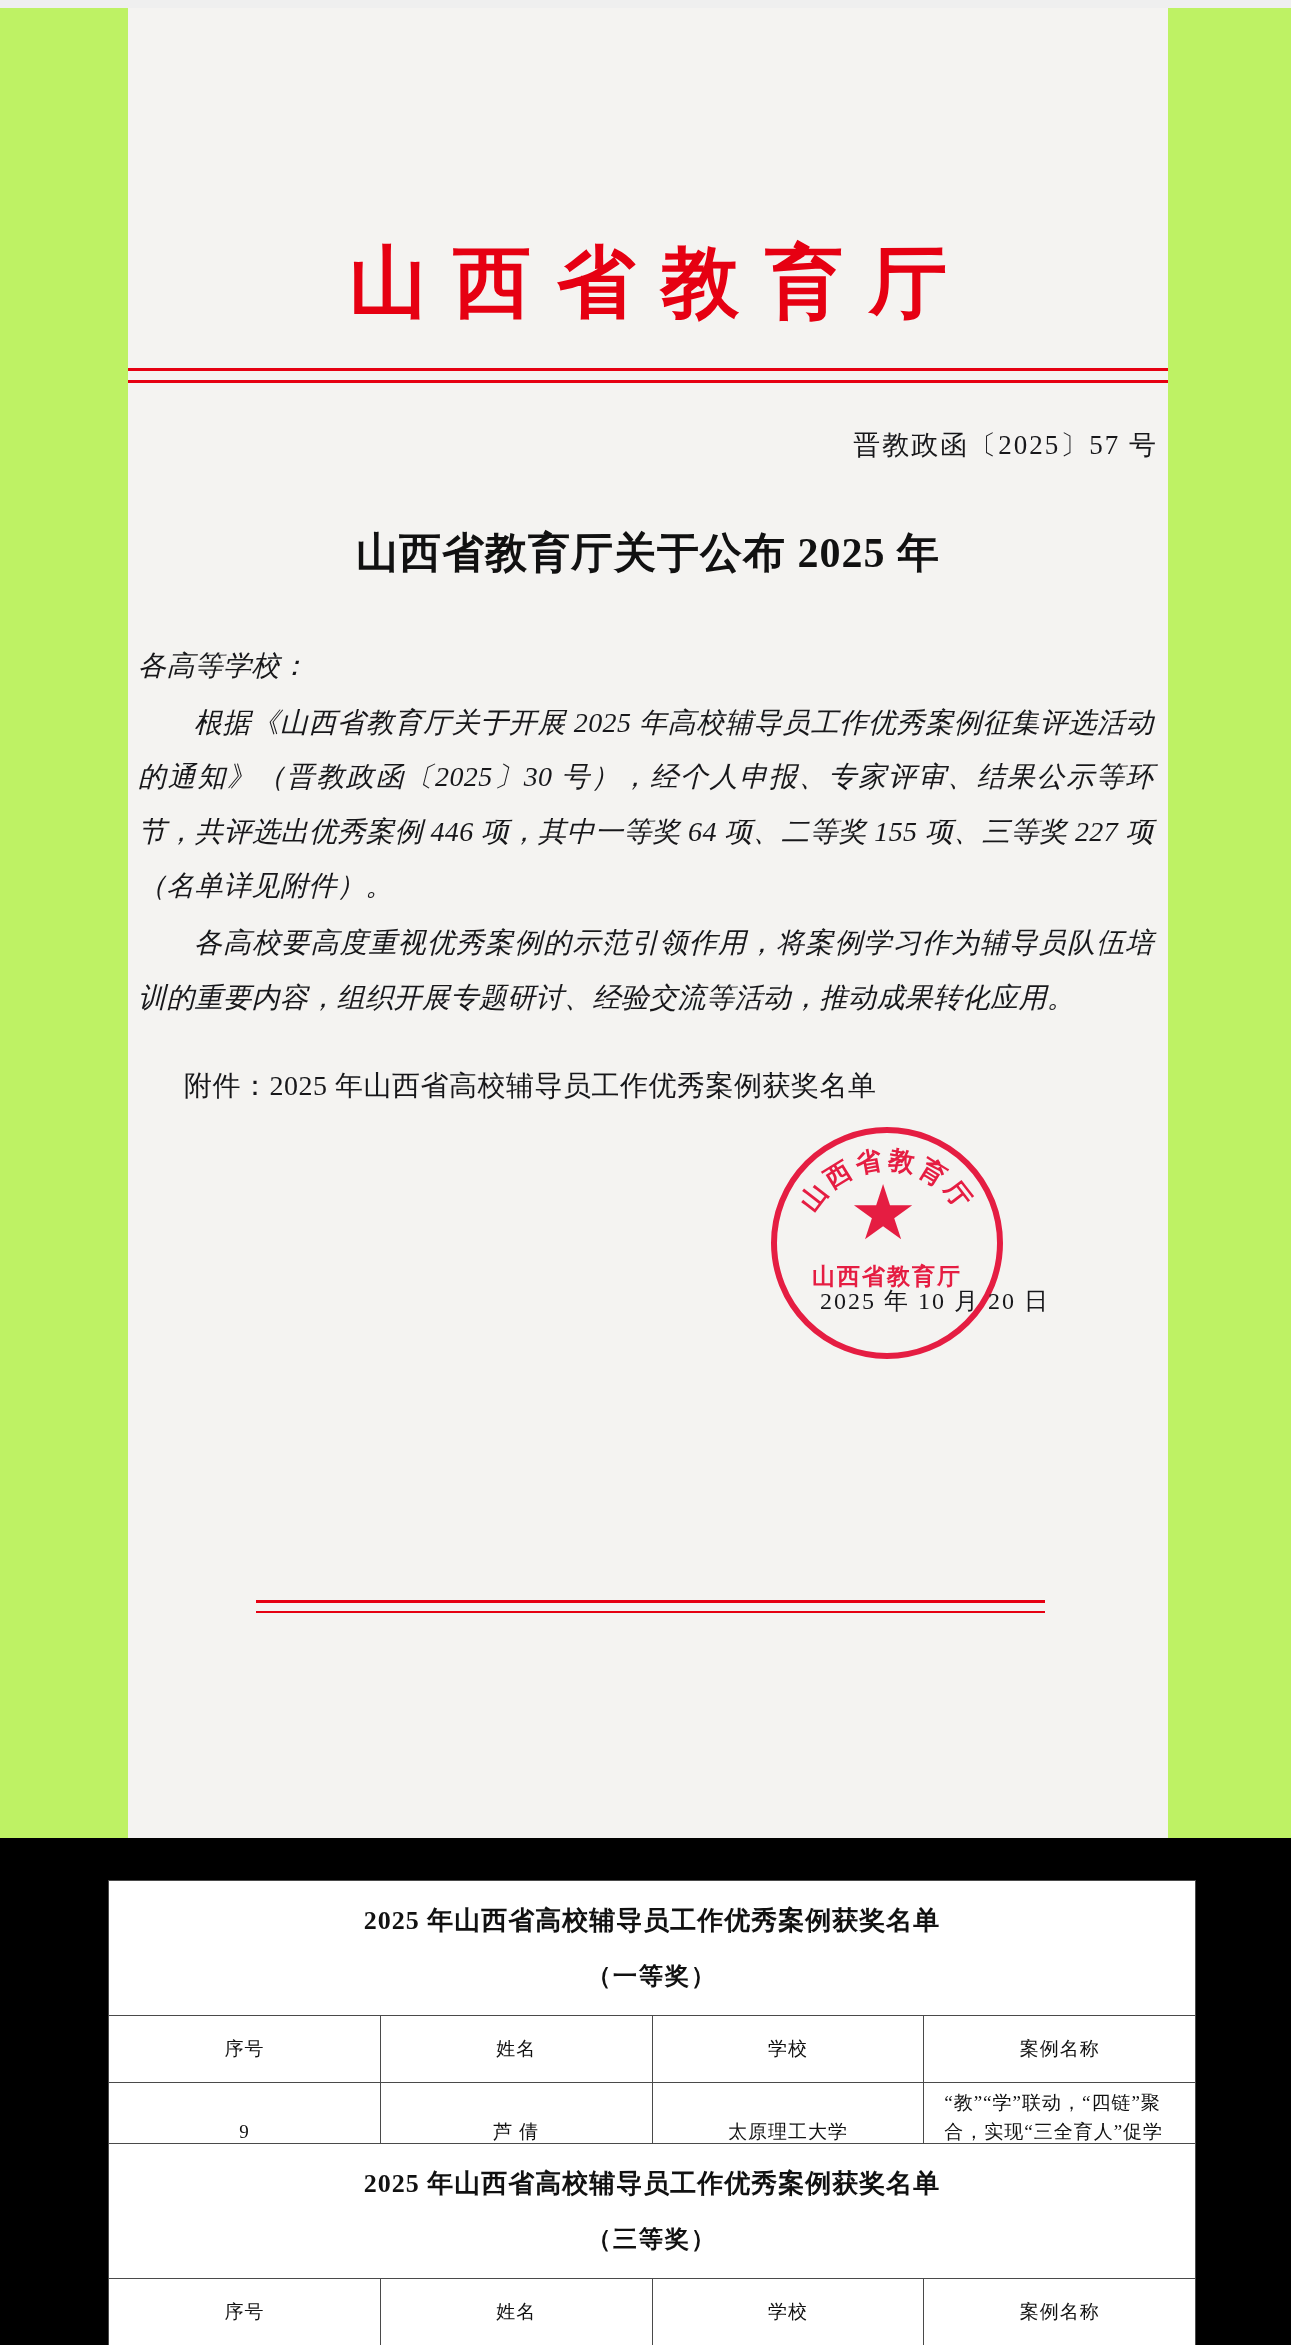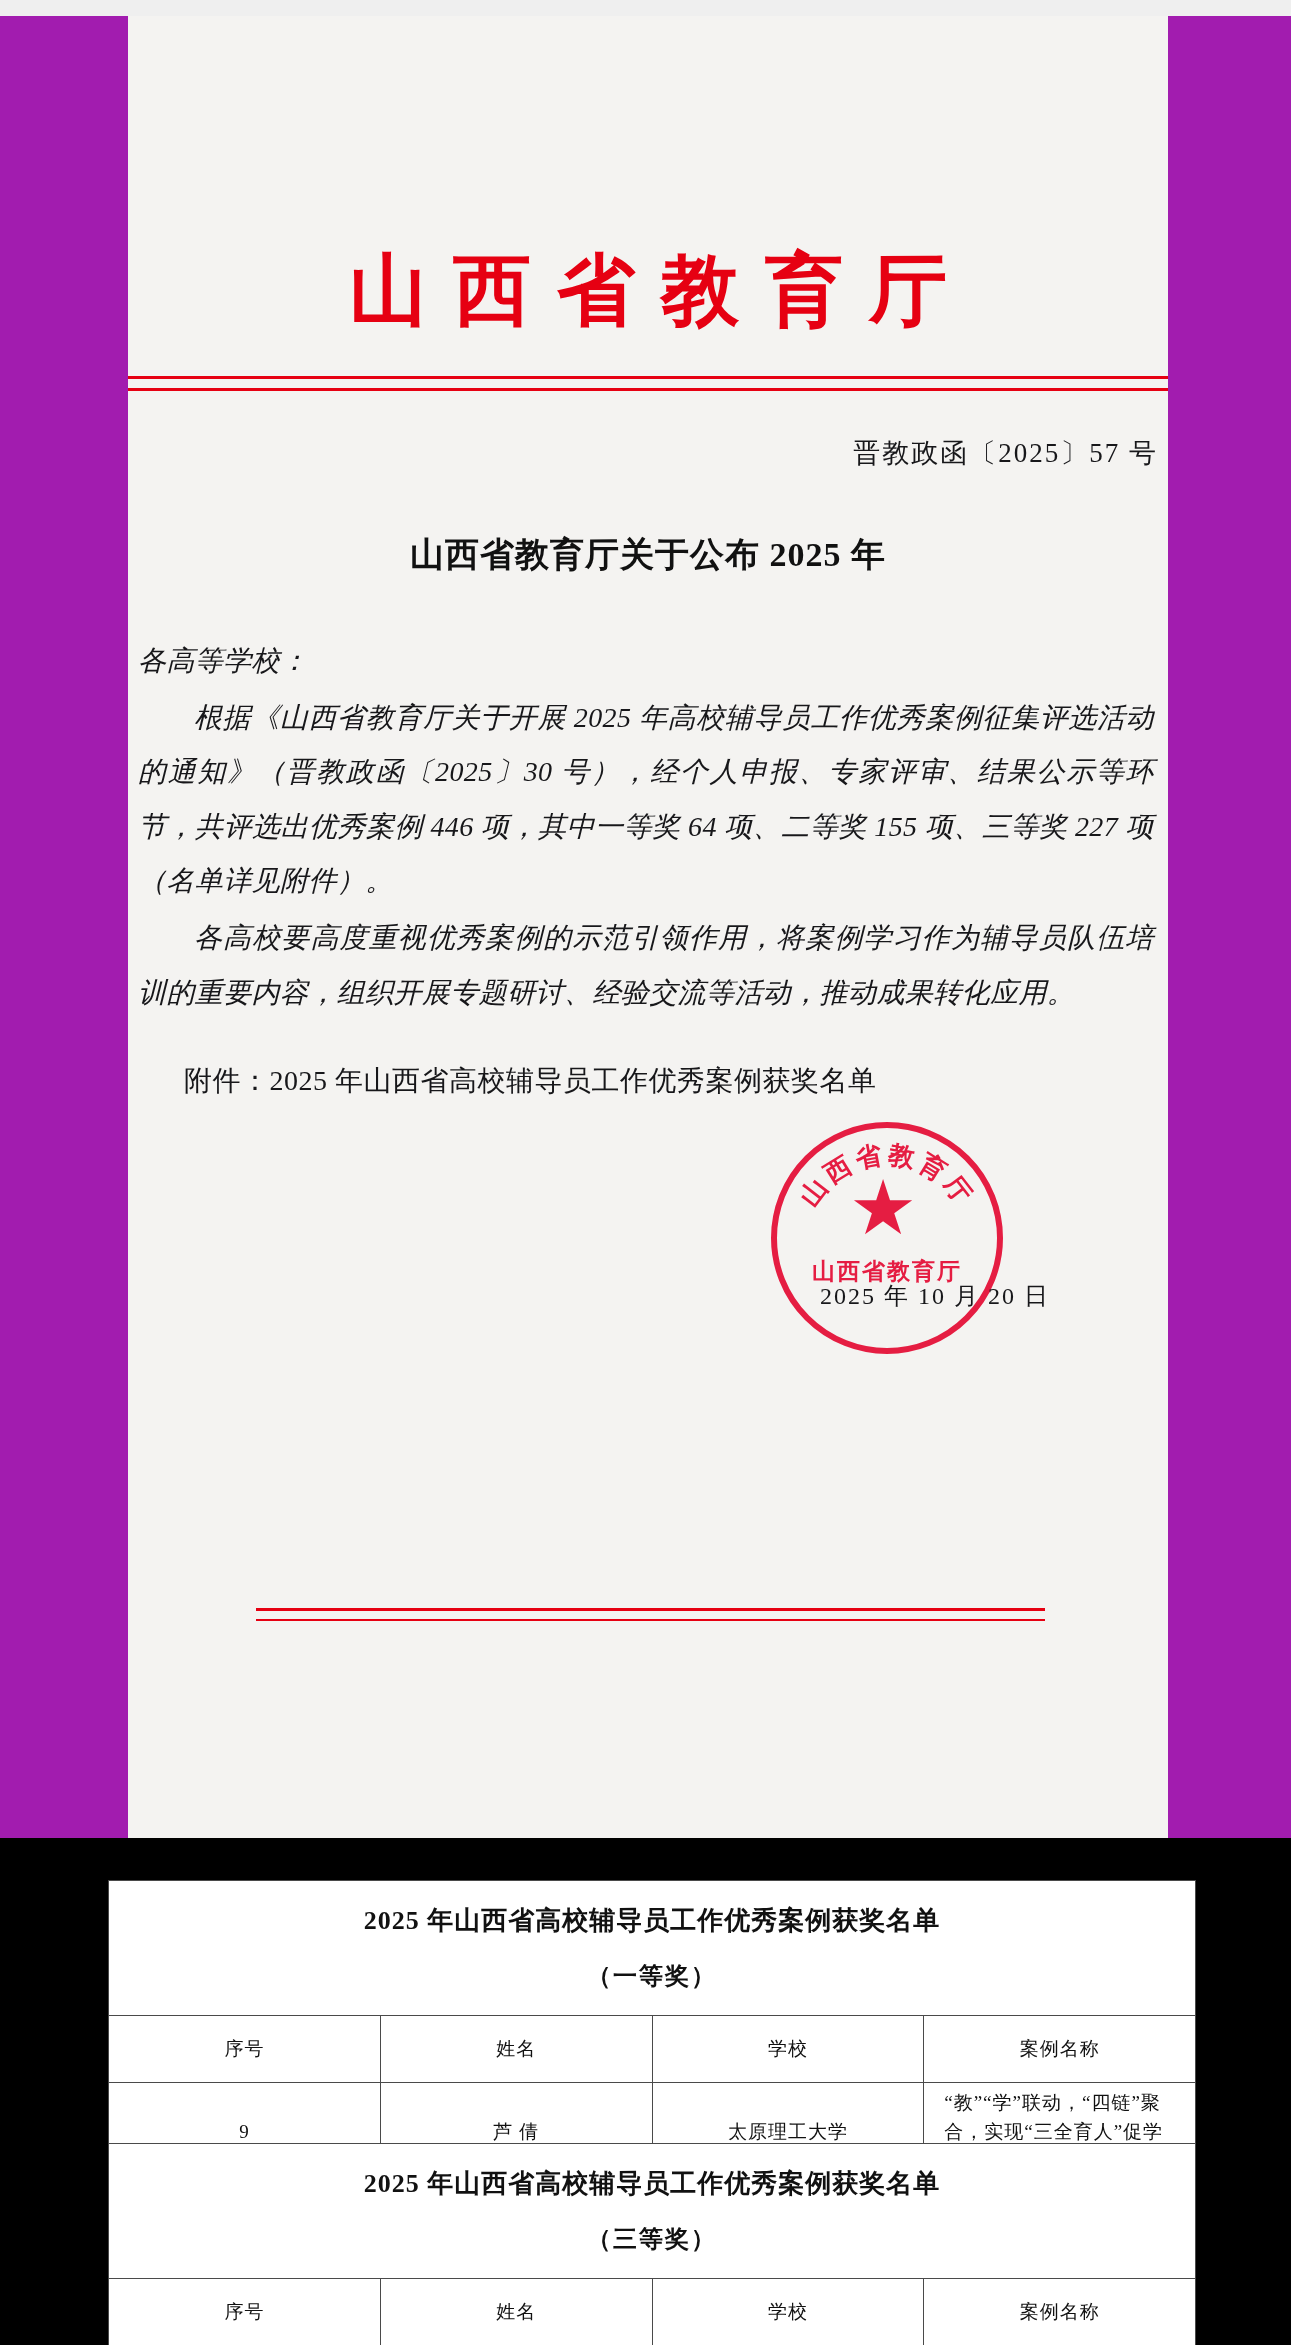--- a/index.html
+++ b/index.html
@@ -17,24 +17,24 @@
     position: relative;
     width: 1291px;
     height: 2345px;
     background: #efefef;
   }
 
   
   .letter {
     position: absolute;
     left: 0;
-    top: 16px;
+    top: 8px;
     width: 1291px;
     height: 1838px;
-    background: #a21caf;
+    background: #bef264;
     box-sizing: border-box;
   }
   .letter-inner {
     position: absolute;
     left: 128px;
     top: 0;
     width: 1040px;
     height: 100%;
     background: #f4f3f1;
   }
@@ -59,21 +59,21 @@
     margin-top: 44px;
     text-align: right;
     padding-right: 10px;
     font-size: 27px;
     letter-spacing: 2px;
     color: #17171a;
   }
   .doc-title {
     margin-top: 56px;
     text-align: center;
-    font-size: 34px;
+    font-size: 42px;
     font-weight: bold;
     line-height: 1.62;
     letter-spacing: 1px;
     color: #111;
   }
   .body-text {
     margin-top: 52px;
     font-size: 28px;
     line-height: 1.95;
     letter-spacing: 0.4px;

